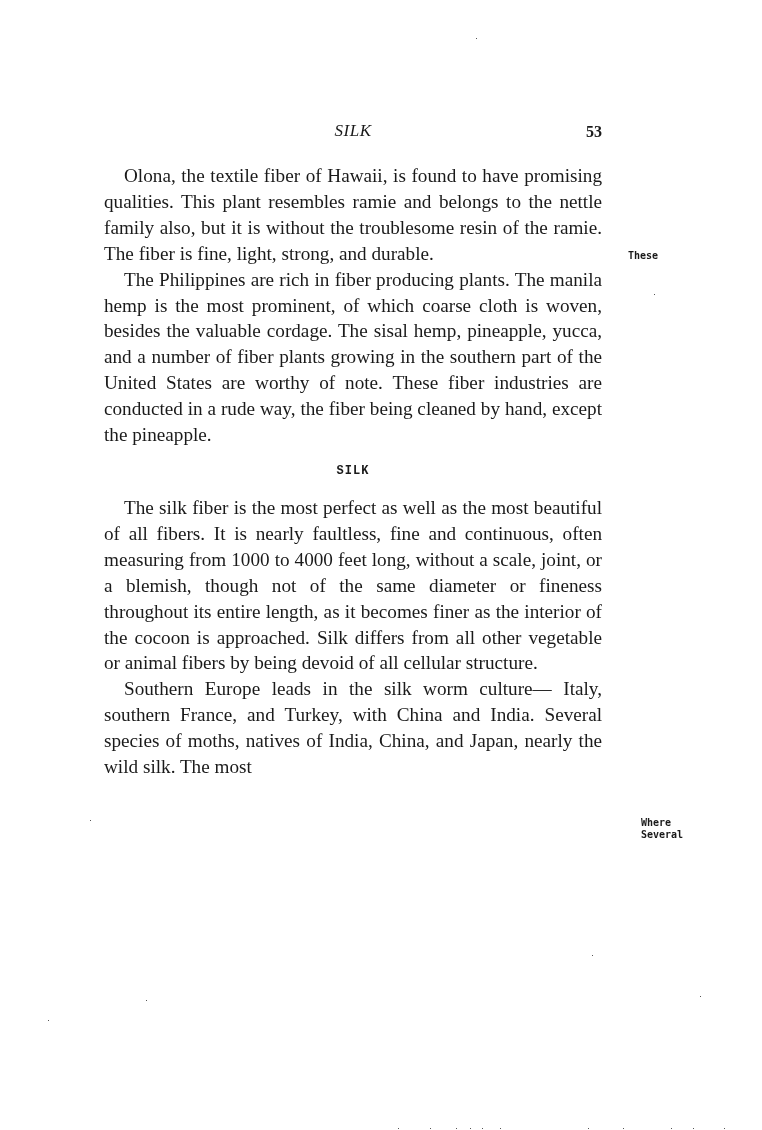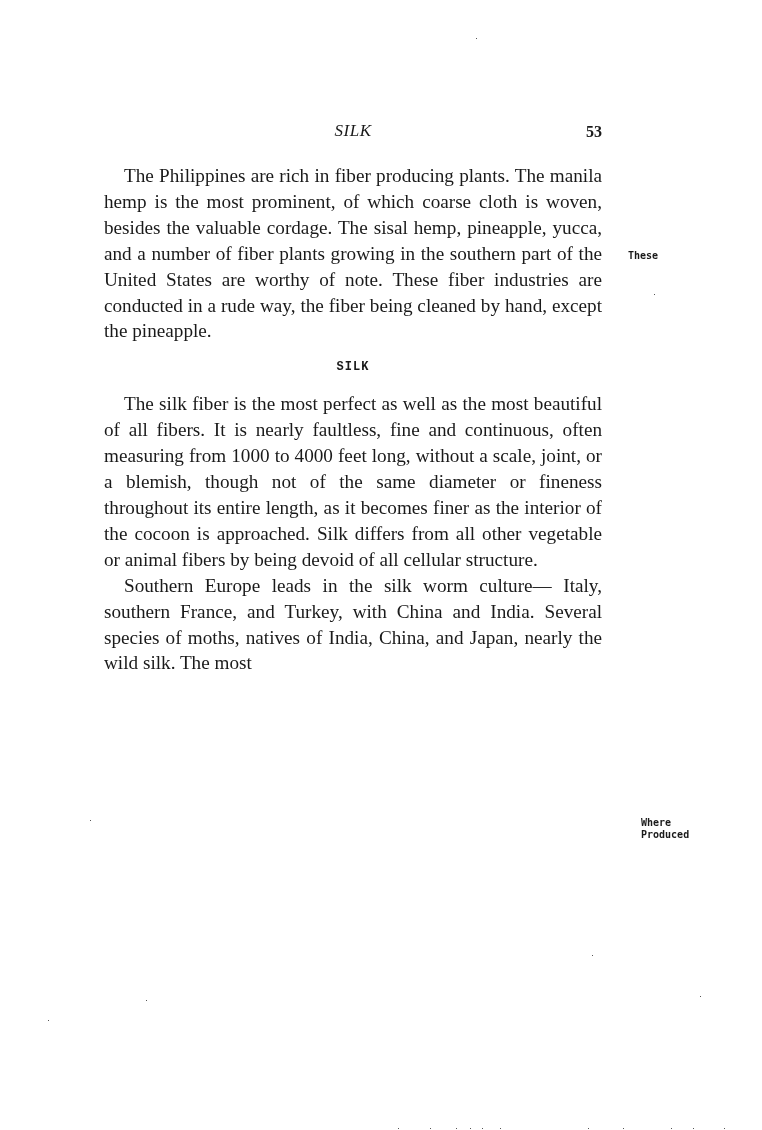--- a/index.html
+++ b/index.html
@@ -98,35 +98,36 @@
 <body>
 
 <div class="page">
 
   <div class="running-head">
     <span class="running-title">SILK</span>
     <span class="page-number">53</span>
   </div>
 
   <div class="body-text">
+    <p>Olona, the textile fiber of Hawaii, is found to have promising qualities.  This plant resembles ramie and belongs to the nettle family also, but it is without the troublesome resin of the ramie.  The fiber is fine, light, strong, and durable.</p>
     <p>The Philippines are rich in fiber producing plants. The manila hemp is the most prominent, of which coarse cloth is woven, besides the valuable cordage. The sisal hemp, pineapple, yucca, and a number of fiber plants growing in the southern part of the United States are worthy of note.  These fiber industries are conducted in a rude way, the fiber being cleaned by hand, except the pineapple.</p>
 
     <div class="section-heading">SILK</div>
 
     <p>The silk fiber is the most perfect as well as the most beautiful of all fibers.  It is nearly faultless, fine and continuous, often measuring from 1000 to 4000 feet long, without a scale, joint, or a blemish, though not of the same diameter or fineness throughout its entire length, as it becomes finer as the interior of the cocoon is approached.  Silk differs from all other vegetable or animal fibers by being devoid of all cellular structure.</p>
     <p>Southern Europe leads in the silk worm culture— Italy, southern France, and Turkey, with China and India.  Several species of moths, natives of India, China, and Japan, nearly the wild silk.  The most</p>
   </div>
 
   <div class="sidenote sidenote-olona">
     <span>These</span>
   </div>
 
   <div class="sidenote sidenote-where">
     <div>Where</div>
-    <div>Produced</div>
+    <div>Several</div>
   </div>
 
   <div class="speck" style="left:476px;top:38px;"></div>
   <div class="speck" style="left:654px;top:294px;"></div>
   <div class="speck" style="left:90px;top:820px;"></div>
   <div class="speck" style="left:146px;top:1000px;"></div>
   <div class="speck" style="left:592px;top:955px;"></div>
   <div class="speck" style="left:48px;top:1020px;"></div>
   <div class="speck" style="left:700px;top:996px;"></div>
   <div class="speck" style="left:398px;top:1128px;"></div>

